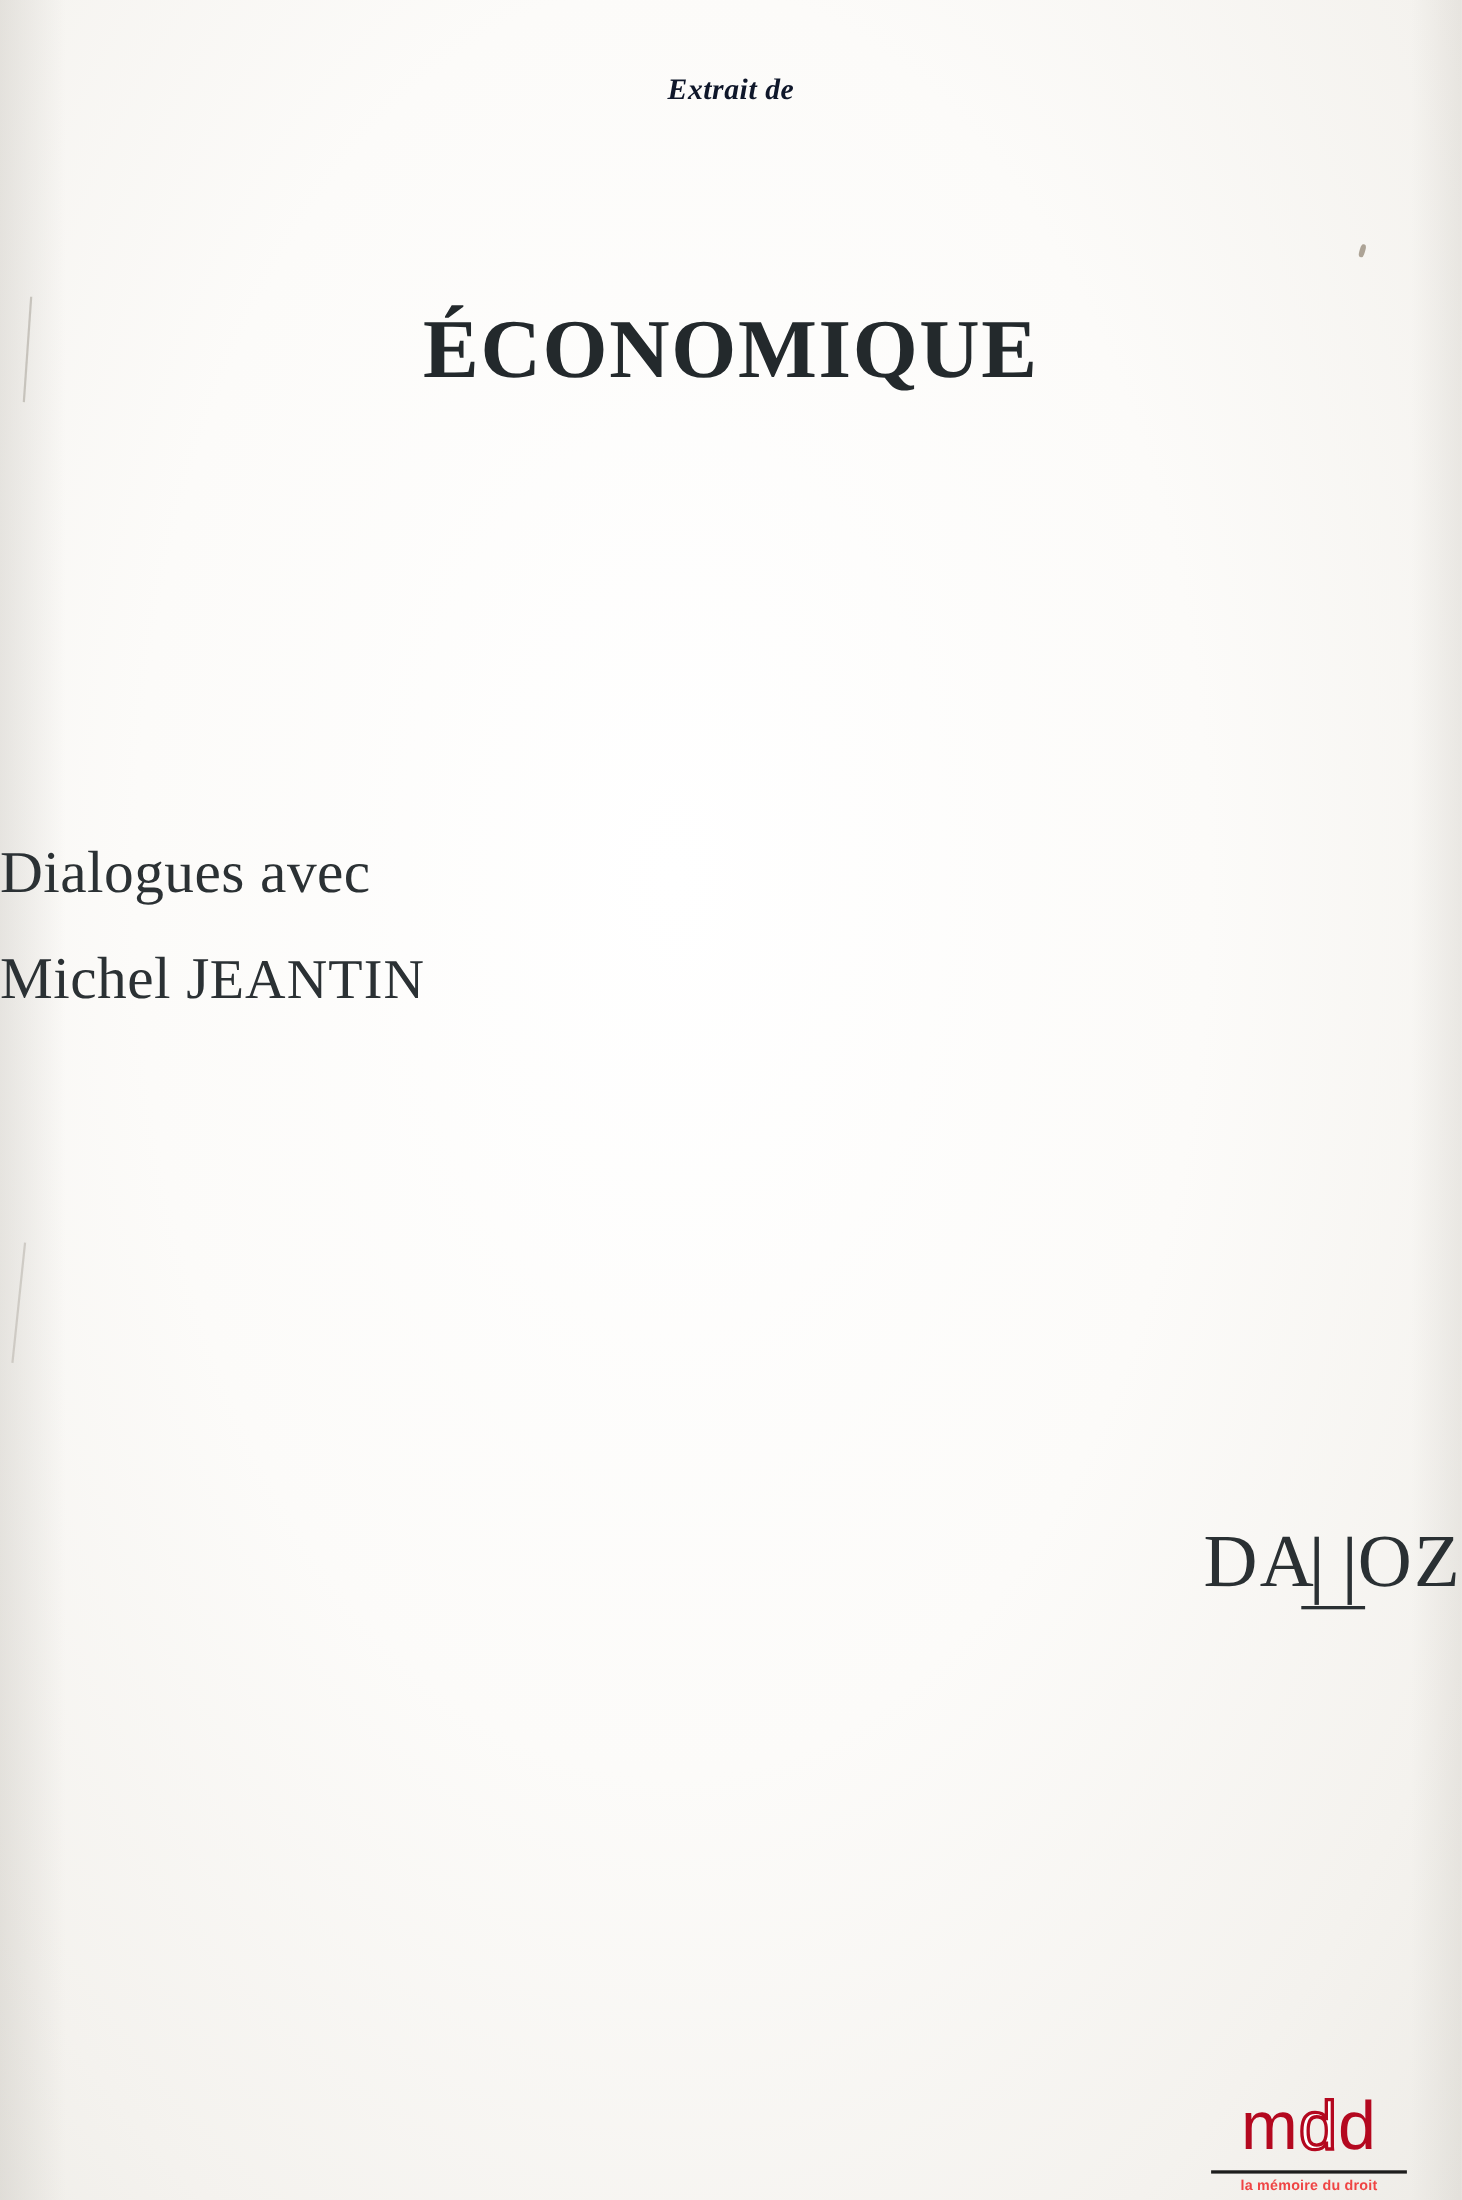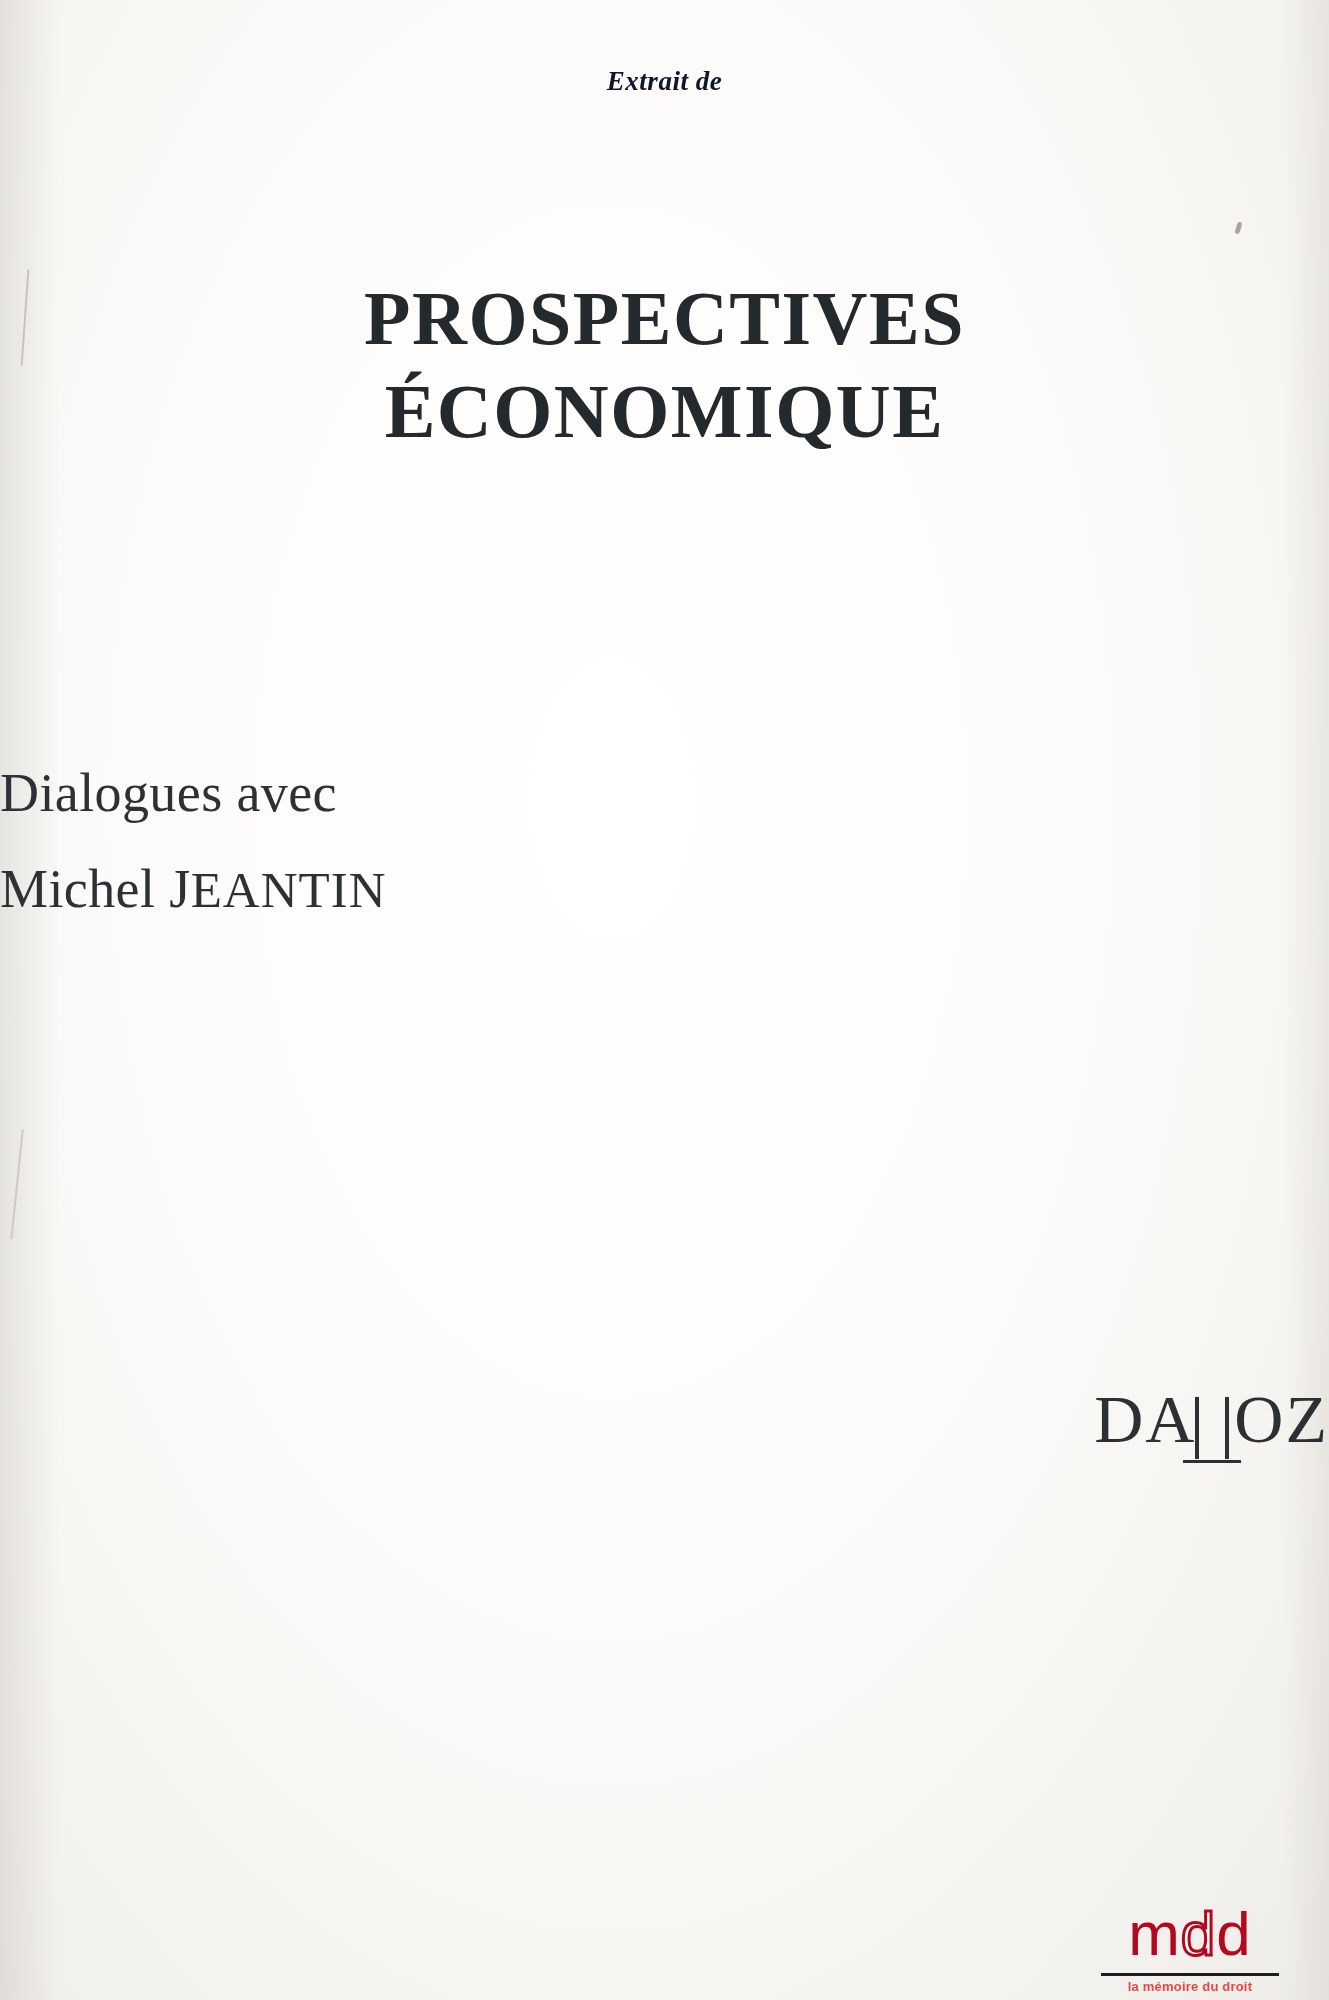--- a/index.html
+++ b/index.html
@@ -211,21 +211,20 @@
   <div class="paper-tint"></div>
   <div class="edge-shade"></div>
   <div class="edge-shade-right"></div>
   <div class="mark-a"></div>
   <div class="mark-b"></div>
   <div class="speck"></div>
 
   <div class="extrait">Extrait de</div>
 
   <div class="title-block">
-    <div class="title-line">PROSPECTIVES</div>
     <div class="title-line">ÉCONOMIQUE</div>
   </div>
 
   <div class="subtitle-block">
     <div class="subtitle-line">Dialogues avec</div>
     <div class="subtitle-line smallcaps-name">
       <span class="first">Michel</span><span class="first">&nbsp;</span><span class="first">J</span><span class="rest">EANTIN</span>
     </div>
   </div>
 

